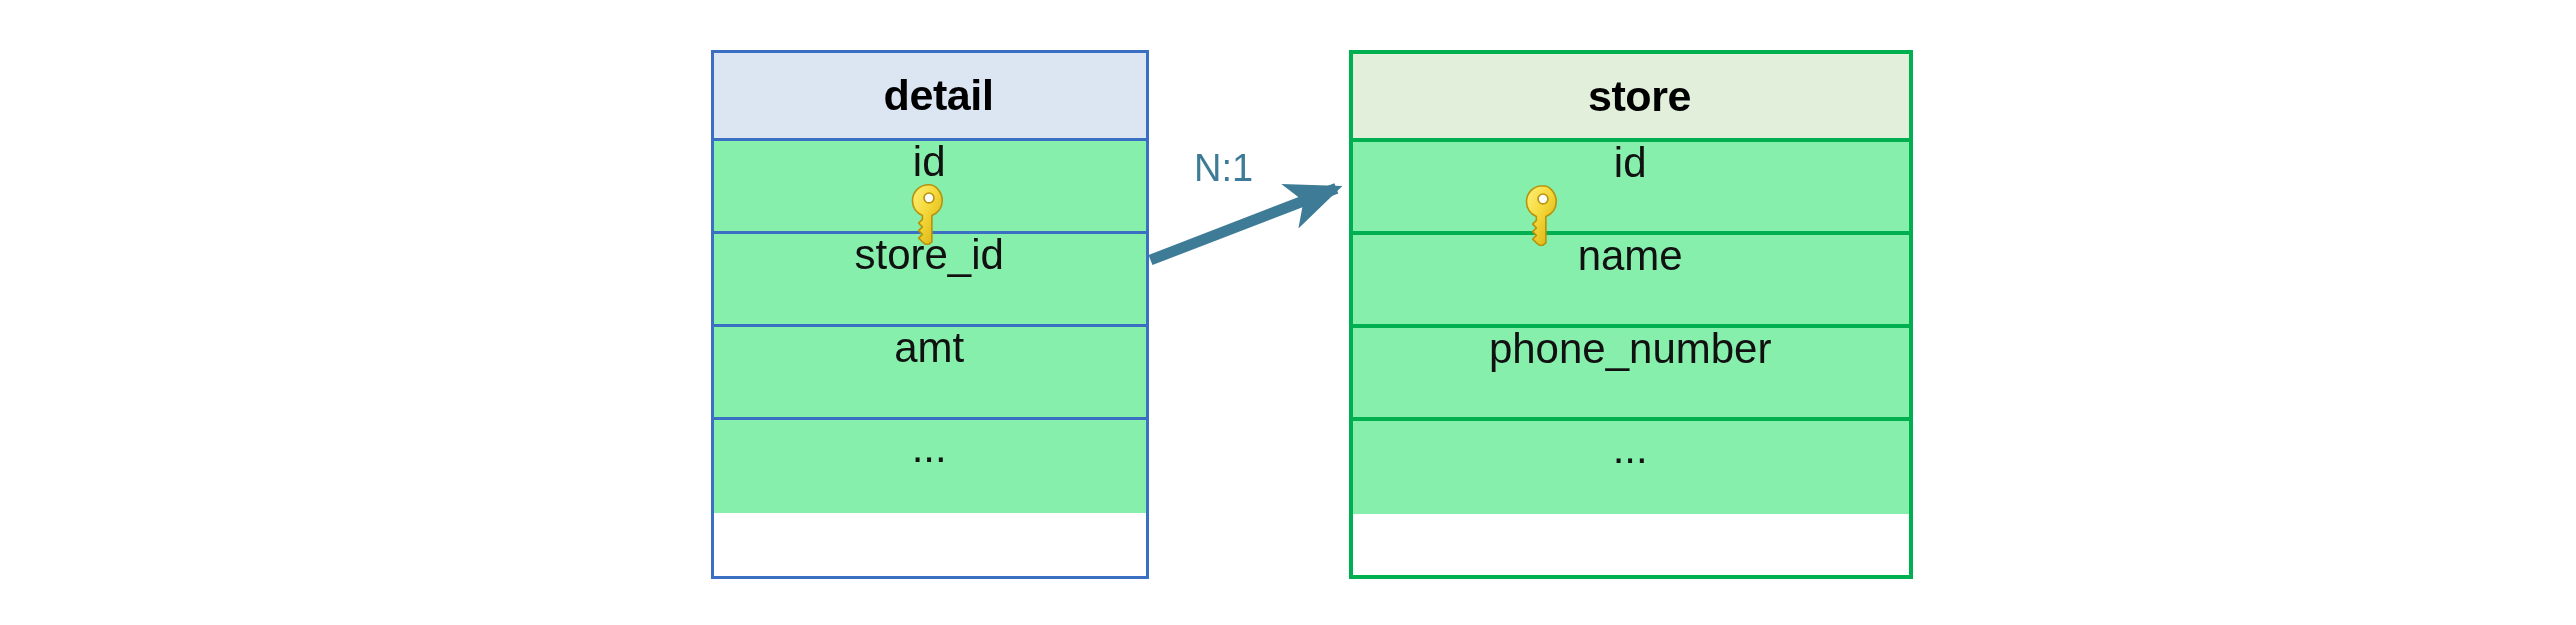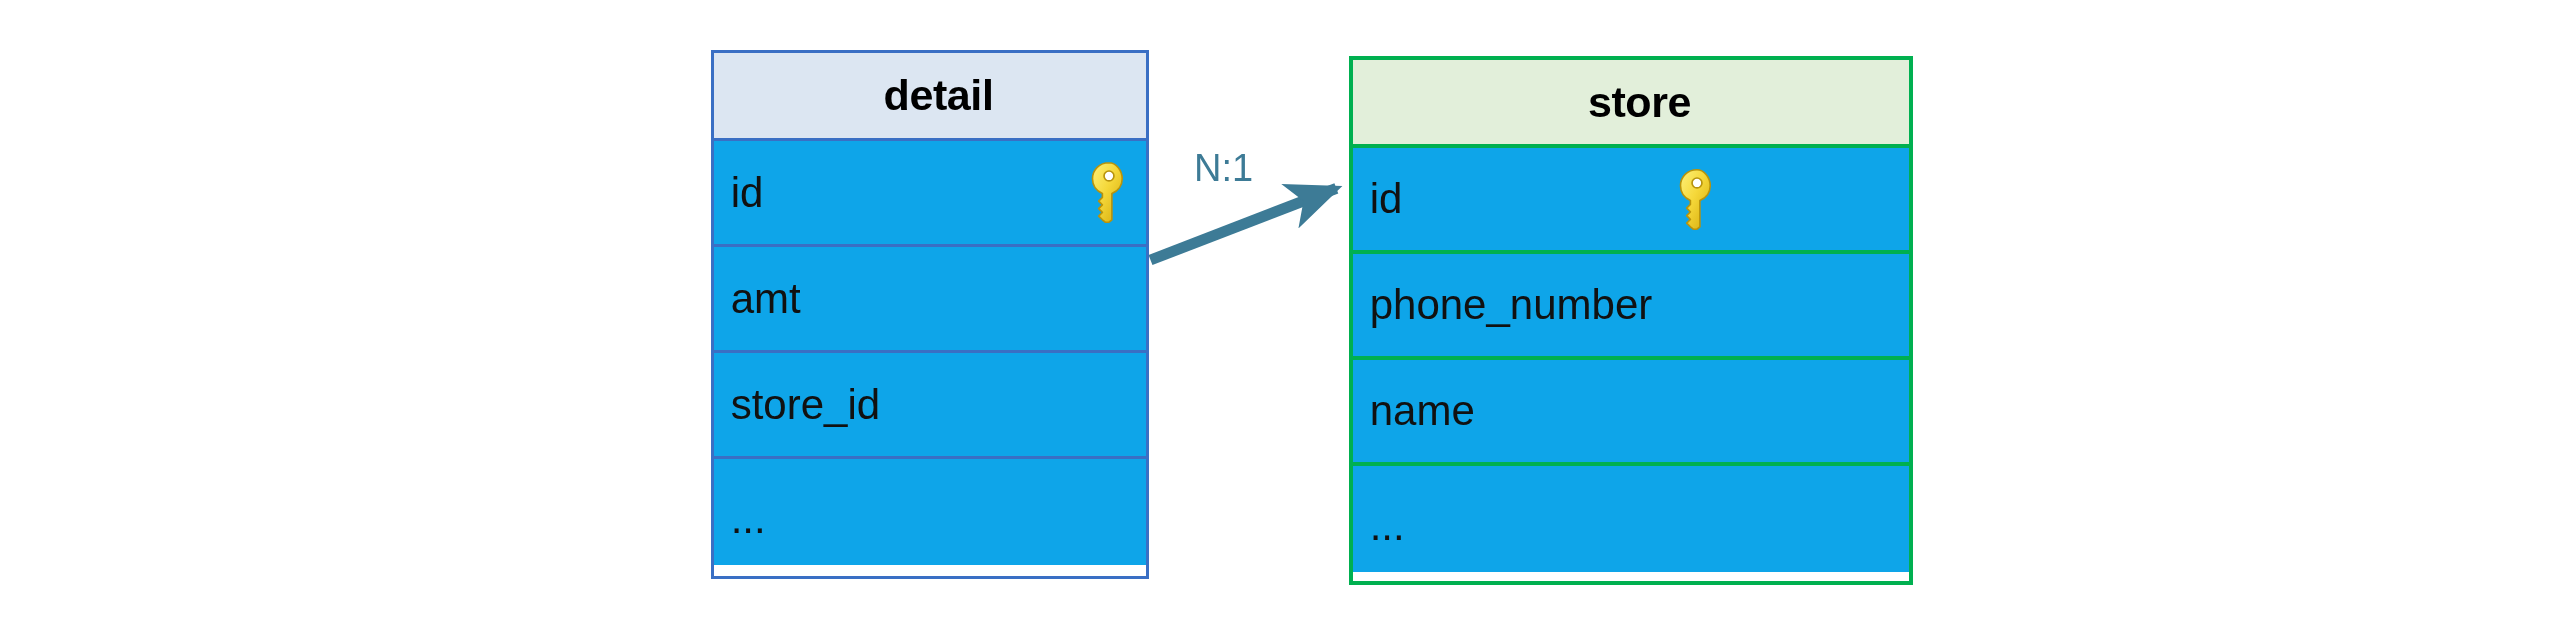--- a/index.html
+++ b/index.html
@@ -37,26 +37,27 @@
     align-items: center;
     justify-content: center;
     font-weight: bold;
     font-size: 43px;
     color: #000000;
     letter-spacing: -0.4px;
     padding-left: 17px;
   }
   .field-row {
     box-sizing: border-box;
-    height: 106px;
+    height: 93px;
     display: flex;
     align-items: center;
     justify-content: space-between;
     padding: 0 18.3px 0 16.7px;
-    background: #0ea5e9;
+    background: #86efac;
+    flex-direction: column;
   }
   .field-name {
     font-size: 42px;
     color: #111111;
     line-height: 1;
     white-space: nowrap;
   }
   .field-name.ellipsis {
     font-size: 42px;
     position: relative;
@@ -82,21 +83,20 @@
     border-bottom: none;
   }
 
   
   .entity--store {
     left: 1349px;
     top: 50px;
     width: 564px;
     height: 529px;
     border: 4.2px solid #00b050;
-    margin-top: 6px;
   }
   .entity--store .entity-header {
     background: #e2efda;
     border-bottom: 4.2px solid #00b050;
   }
   .entity--store .field-row {
     border-bottom: 4.2px solid #00b050;
   }
   .entity--store .field-row:last-child {
     border-bottom: none;
@@ -147,25 +147,25 @@
             <stop offset="45%" stop-color="#f5d83a"></stop>
             <stop offset="100%" stop-color="#d4a908"></stop>
           </linearGradient>
         </defs>
         <path d="M23 2 C11.4 2 3 10.6 3 21.4 C3 29.6 7.9 36.3 15 39.1 L15 44 L10.5 48.5 L15 53 L10.5 57.5 L15 62 L10.5 66.5 L15 71 L18.5 74 L23 74 L26.5 71 L26.5 39.1 C34.1 36.3 39 29.6 39 21.4 C39 10.6 31.1 2 23 2 Z" fill="url(#kg1)" stroke="#b8930c" stroke-width="2" stroke-linejoin="round"></path>
         <circle cx="23" cy="18" r="6" fill="#ffffff" stroke="#b8930c" stroke-width="2"></circle>
       </svg>
     </div>
 
     <div class="field-row">
+      <span class="field-name">store_id</span>
+    </div>
+
+    <div class="field-row">
       <span class="field-name">amt</span>
-    </div>
-
-    <div class="field-row">
-      <span class="field-name">store_id</span>
     </div>
 
 
     <div class="field-row">
       <span class="field-name ellipsis">...</span>
     </div>
   </div>
 
   <div class="entity entity--store">
     <div class="entity-header">store</div>
@@ -179,25 +179,25 @@
             <stop offset="45%" stop-color="#f5d83a"></stop>
             <stop offset="100%" stop-color="#d4a908"></stop>
           </linearGradient>
         </defs>
         <path d="M23 2 C11.4 2 3 10.6 3 21.4 C3 29.6 7.9 36.3 15 39.1 L15 44 L10.5 48.5 L15 53 L10.5 57.5 L15 62 L10.5 66.5 L15 71 L18.5 74 L23 74 L26.5 71 L26.5 39.1 C34.1 36.3 39 29.6 39 21.4 C39 10.6 31.1 2 23 2 Z" fill="url(#kg2)" stroke="#b8930c" stroke-width="2" stroke-linejoin="round"></path>
         <circle cx="23" cy="18" r="6" fill="#ffffff" stroke="#b8930c" stroke-width="2"></circle>
       </svg>
     </div>
 
     <div class="field-row">
+      <span class="field-name">name</span>
+    </div>
+
+    <div class="field-row">
       <span class="field-name">phone_number</span>
-    </div>
-
-    <div class="field-row">
-      <span class="field-name">name</span>
     </div>
 
 
     <div class="field-row">
       <span class="field-name ellipsis">...</span>
     </div>
   </div>
 
   <svg id="connector" viewBox="0 0 3090 750" width="2576" height="625">
     <defs>

